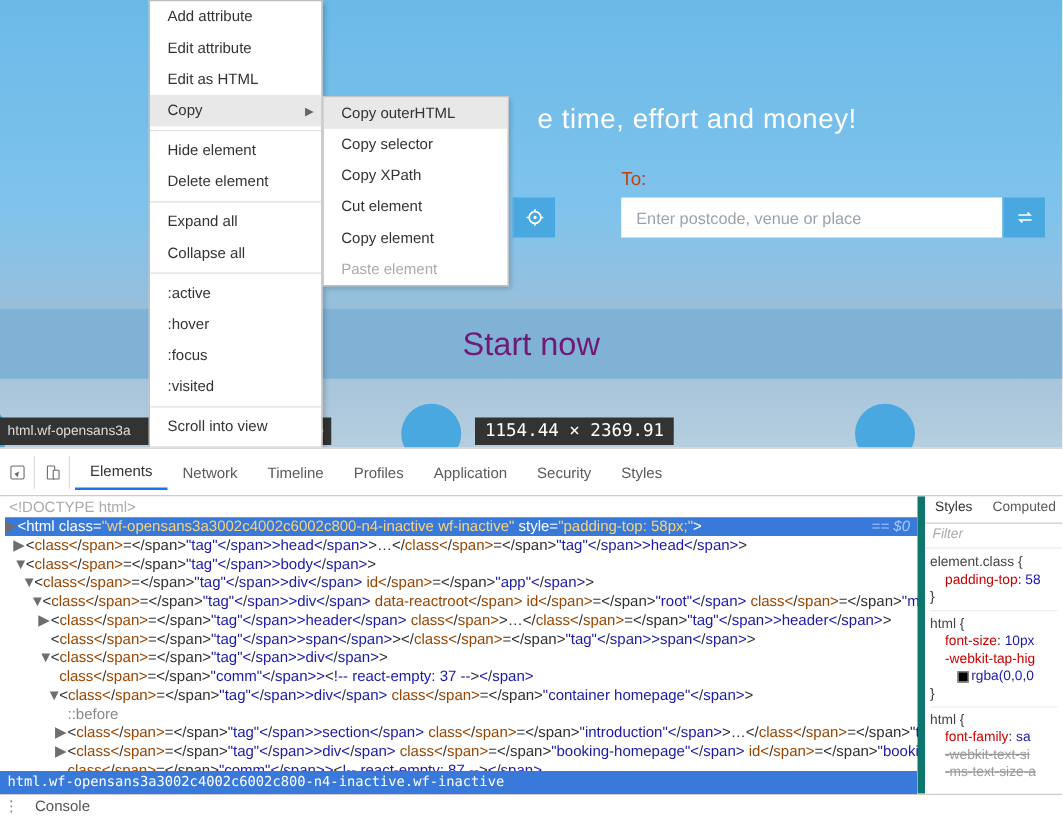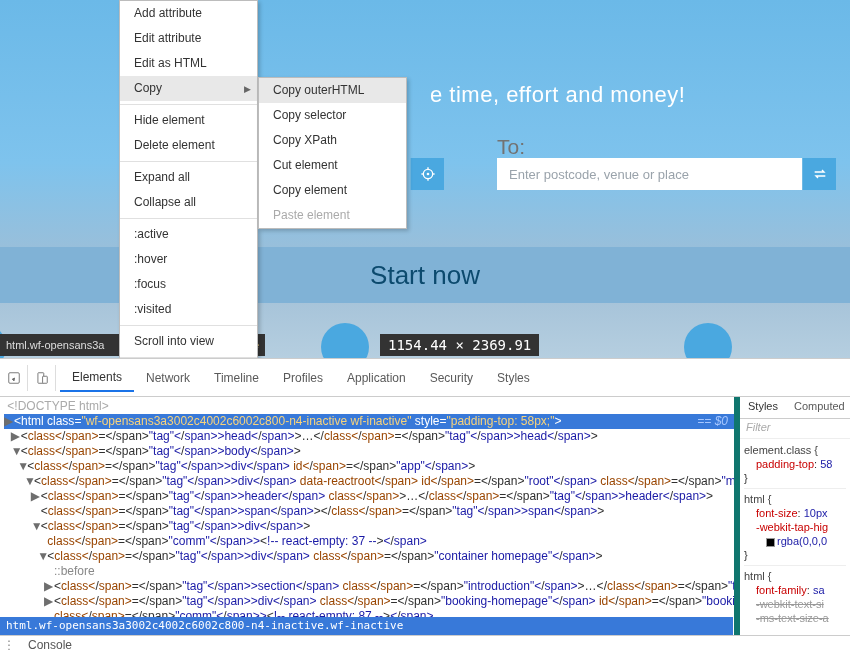--- a/index.html
+++ b/index.html
@@ -1,29 +1,29 @@
 <!DOCTYPE html>
 <html><head>
 <meta charset="utf-8">
 <style>
 *{margin:0;padding:0;box-sizing:border-box;font-family:"Segoe UI",Arial,sans-serif;}
 body{width:850px;height:653px;overflow:hidden;background:#fff;position:relative;}
 .page-bg{position:absolute;top:0;left:0;width:850px;height:360px;background:linear-gradient(to bottom,#6bb9e8 0%,#7ec3ed 45%,#9fbed6 75%,#b6cfe0 100%);}
 .hero-text{position:absolute;top:82px;left:430px;color:#fff;font-size:22px;font-weight:300;letter-spacing:.5px;}
-.field-label{position:absolute;color:#737373;font-size:21px;}
+.field-label{position:absolute;color:#c2410c;font-size:15px;}
 .field-to-label{top:135px;left:497px;}
 .input-row{position:absolute;top:158px;display:flex;}
 .input-text{height:32px;border:0;padding:0 12px;font-size:13px;color:#555;}
 .input-text::placeholder{color:#9aa3ab;}
 .icon-btn{width:34px;height:32px;background:#4aa8e0;border-left:1px solid #6fb9e4;display:flex;align-items:center;justify-content:center;}
 .icon-btn svg{width:16px;height:16px;stroke:#fff;fill:none;stroke-width:2;}
 .row1{left:410px;width:70px;}
 .row2{left:497px;}
 .row2 .input-text{width:305px;}
-.start-bar{position:absolute;top:247px;left:0;width:850px;height:56px;background:#80b2d6;display:flex;align-items:center;justify-content:center;color:#0c4a6e;font-size:26px;font-weight:300;}
+.start-bar{position:absolute;top:247px;left:0;width:850px;height:56px;background:#80b2d6;display:flex;align-items:center;justify-content:center;color:#701a75;font-size:26px;font-weight:300;}
 .bubbles{position:absolute;top:305px;left:0;width:850px;height:55px;display:flex;justify-content:space-around;align-items:flex-start;}
 .bubble{width:48px;height:48px;border-radius:50%;background:#4aa8e0;margin-top:18px;}
 .bubble:nth-child(1){margin-left:-200px;}
 .bubble:nth-child(3){margin-right:-40px;}
 .tip-bar{position:absolute;top:334px;left:0;height:22px;background:#333;color:#ddd;font-size:11px;display:flex;align-items:center;padding:0 6px;font-family:Consolas,monospace;}
 .tip-bar .cls{color:#f8d37c;}
 .tip-dim{position:absolute;top:334px;left:380px;height:22px;background:#333;color:#fff;font-size:14px;display:flex;align-items:center;padding:0 8px;font-family:Consolas,monospace;}
 .context-menu{position:absolute;background:#fff;border:1px solid #bcbcbc;box-shadow:2px 2px 4px rgba(0,0,0,.2);font-size:12px;color:#333;}
 .cm1{top:0;left:119px;width:139px;}
 .cm2{top:77px;left:258px;width:149px;}

